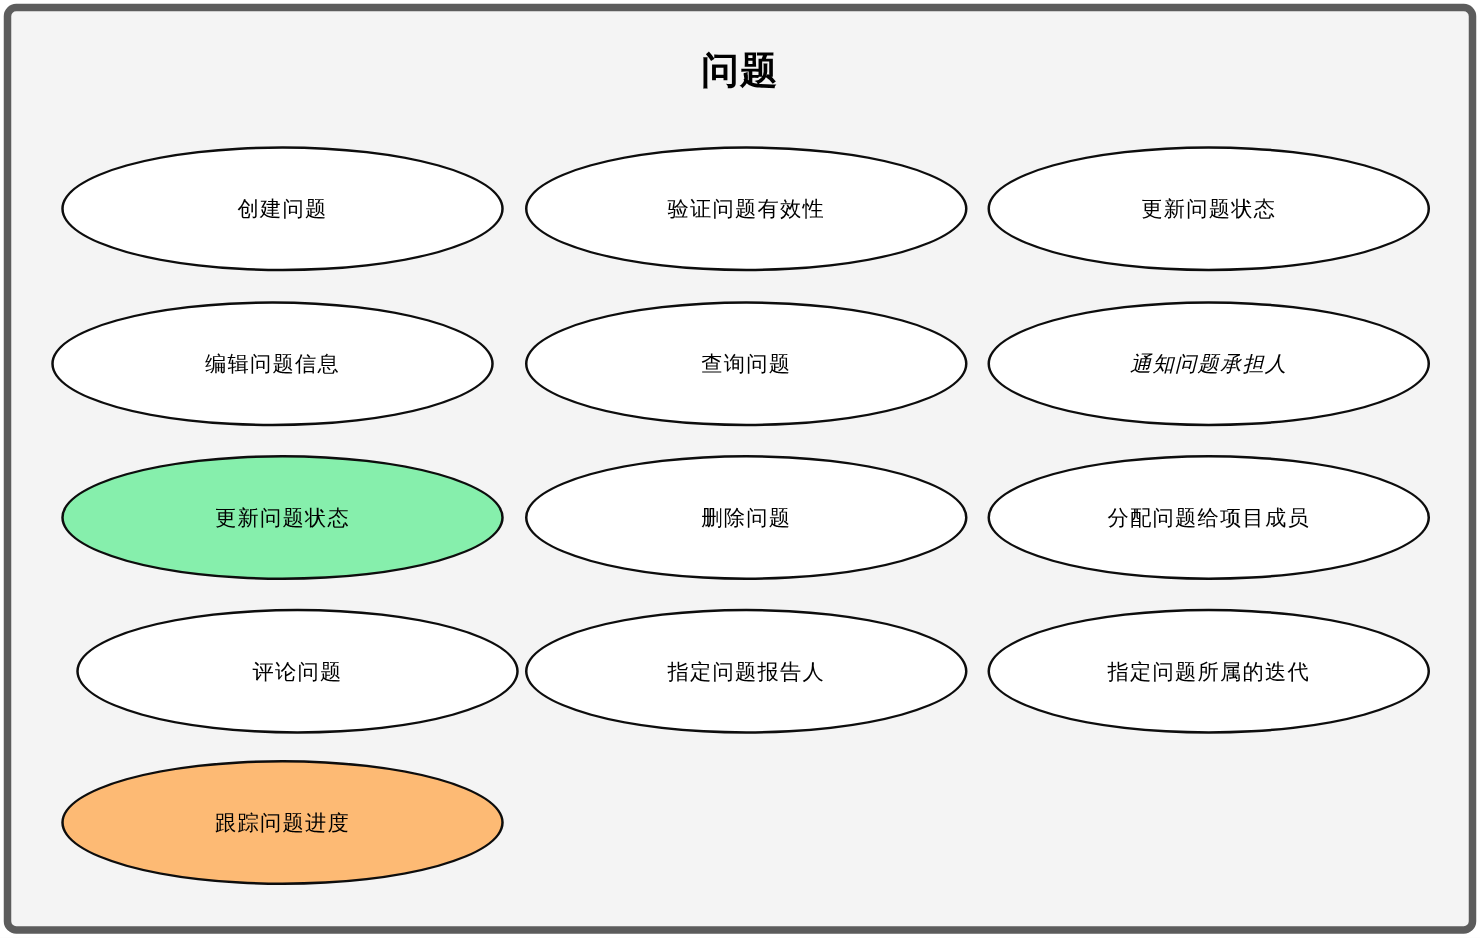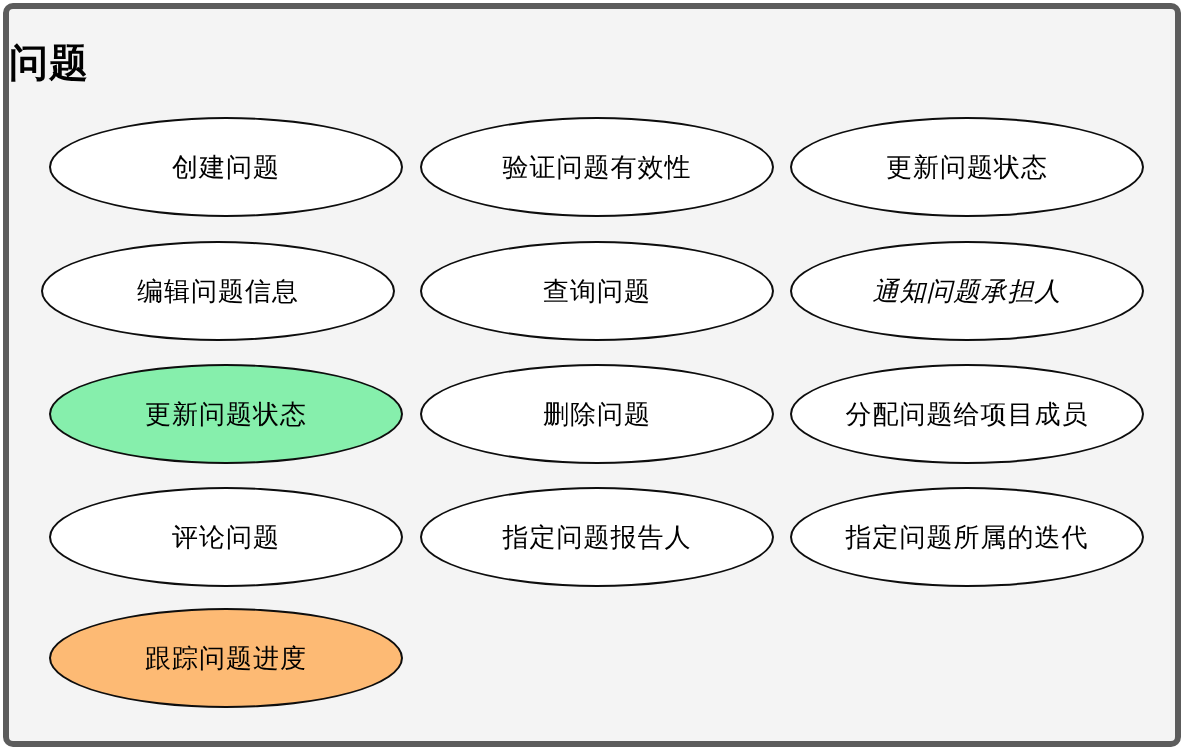--- a/index.html
+++ b/index.html
@@ -19,37 +19,37 @@
     height: 732px;
     border: 6px solid #5c5c5c;
     border-radius: 10px;
     background: #f4f4f4;
   }
   .title {
     position: absolute;
     top: 27px;
     left: 0;
     width: 100%;
-    text-align: left;
-    font-size: 39px;
+    text-align: center;
+    font-size: 30px;
     font-weight: bold;
     color: #000000;
     letter-spacing: 1px;
   }
   .ellipse {
     position: absolute;
     width: 354px;
     height: 100px;
     border: 2.5px solid #0d0d0d;
     border-radius: 50%;
     background: #ffffff;
     display: flex;
     align-items: center;
     justify-content: center;
-    font-size: 26px;
+    font-size: 17px;
     color: #000000;
     box-sizing: border-box;
     letter-spacing: 1px;
     white-space: nowrap;
   }
 </style>
 </head>
 <body>
 
 <div class="frame" style="border-color: rgb(92, 92, 92); background: rgb(244, 244, 244);">
@@ -57,18 +57,18 @@
   <div id="shapes">
       <div class="ellipse" style="left: 40px; top: 108px; background: rgb(255, 255, 255); border-color: rgb(13, 13, 13); color: rgb(0, 0, 0);">创建问题</div>
       <div class="ellipse" style="left: 411px; top: 108px; background: rgb(255, 255, 255); border-color: rgb(13, 13, 13); color: rgb(0, 0, 0);">验证问题有效性</div>
       <div class="ellipse" style="left: 781px; top: 108px; background: rgb(255, 255, 255); border-color: rgb(13, 13, 13); color: rgb(0, 0, 0);">更新问题状态</div>
       <div class="ellipse" style="left: 32px; top: 232px; background: rgb(255, 255, 255); border-color: rgb(13, 13, 13); color: rgb(0, 0, 0);">编辑问题信息</div>
       <div class="ellipse" style="left: 411px; top: 232px; background: rgb(255, 255, 255); border-color: rgb(13, 13, 13); color: rgb(0, 0, 0);">查询问题</div>
       <div class="ellipse" style="left: 781px; top: 232px; background: rgb(255, 255, 255); border-color: rgb(13, 13, 13); color: rgb(0, 0, 0); font-style: italic;">通知问题承担人</div>
       <div class="ellipse" style="left: 40px; top: 355px; background: #86efac; border-color: rgb(13, 13, 13); color: rgb(0, 0, 0);">更新问题状态</div>
       <div class="ellipse" style="left: 411px; top: 355px; background: rgb(255, 255, 255); border-color: rgb(13, 13, 13); color: rgb(0, 0, 0);">删除问题</div>
       <div class="ellipse" style="left: 781px; top: 355px; background: rgb(255, 255, 255); border-color: rgb(13, 13, 13); color: rgb(0, 0, 0);">分配问题给项目成员</div>
-      <div class="ellipse" style="left: 40px; top: 478px; background: rgb(255, 255, 255); border-color: rgb(13, 13, 13); color: rgb(0, 0, 0);">评论问题</div>
+      <div class="ellipse" style="left: 52px; top: 478px; background: rgb(255, 255, 255); border-color: rgb(13, 13, 13); color: rgb(0, 0, 0);">评论问题</div>
       <div class="ellipse" style="left: 411px; top: 478px; background: rgb(255, 255, 255); border-color: rgb(13, 13, 13); color: rgb(0, 0, 0);">指定问题报告人</div>
       <div class="ellipse" style="left: 781px; top: 478px; background: rgb(255, 255, 255); border-color: rgb(13, 13, 13); color: rgb(0, 0, 0);">指定问题所属的迭代</div>
       <div class="ellipse" style="left: 40px; top: 599px; background: #fdba74; border-color: rgb(13, 13, 13); color: rgb(0, 0, 0);">跟踪问题进度</div>
     </div>
 </div>
 
 </body></html>

